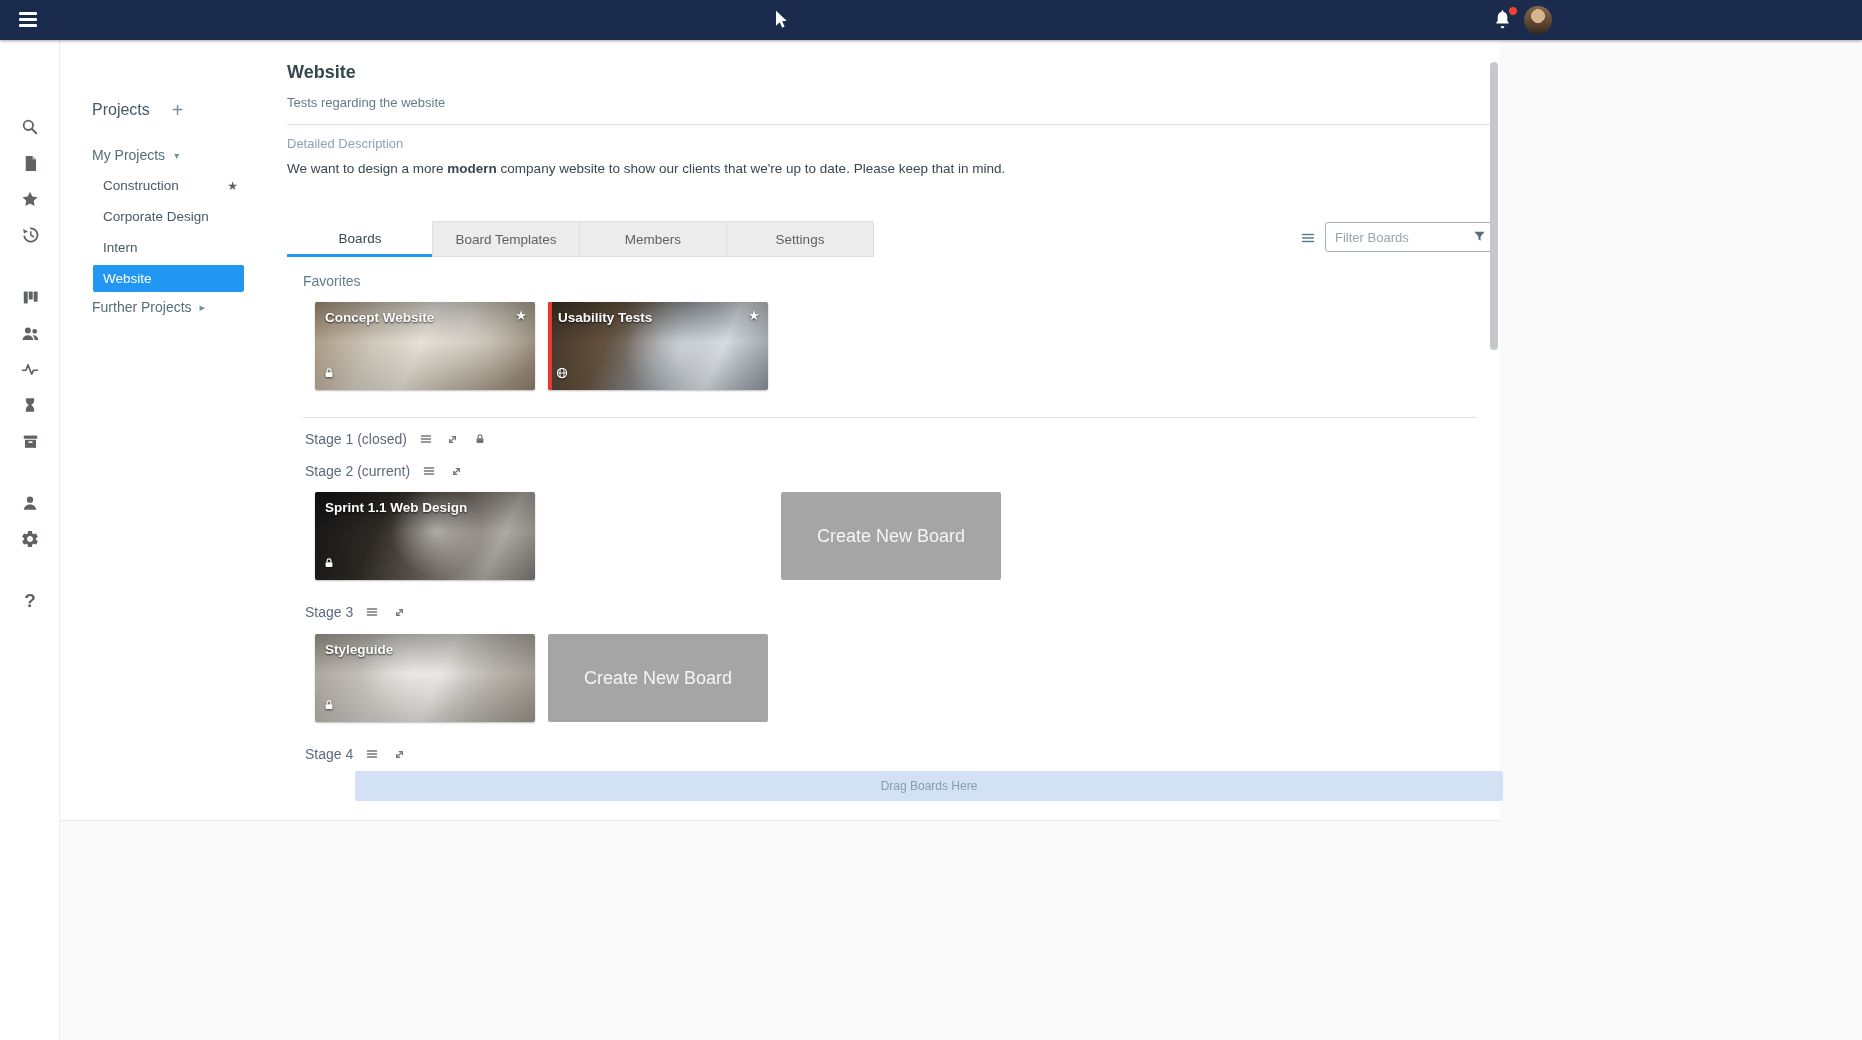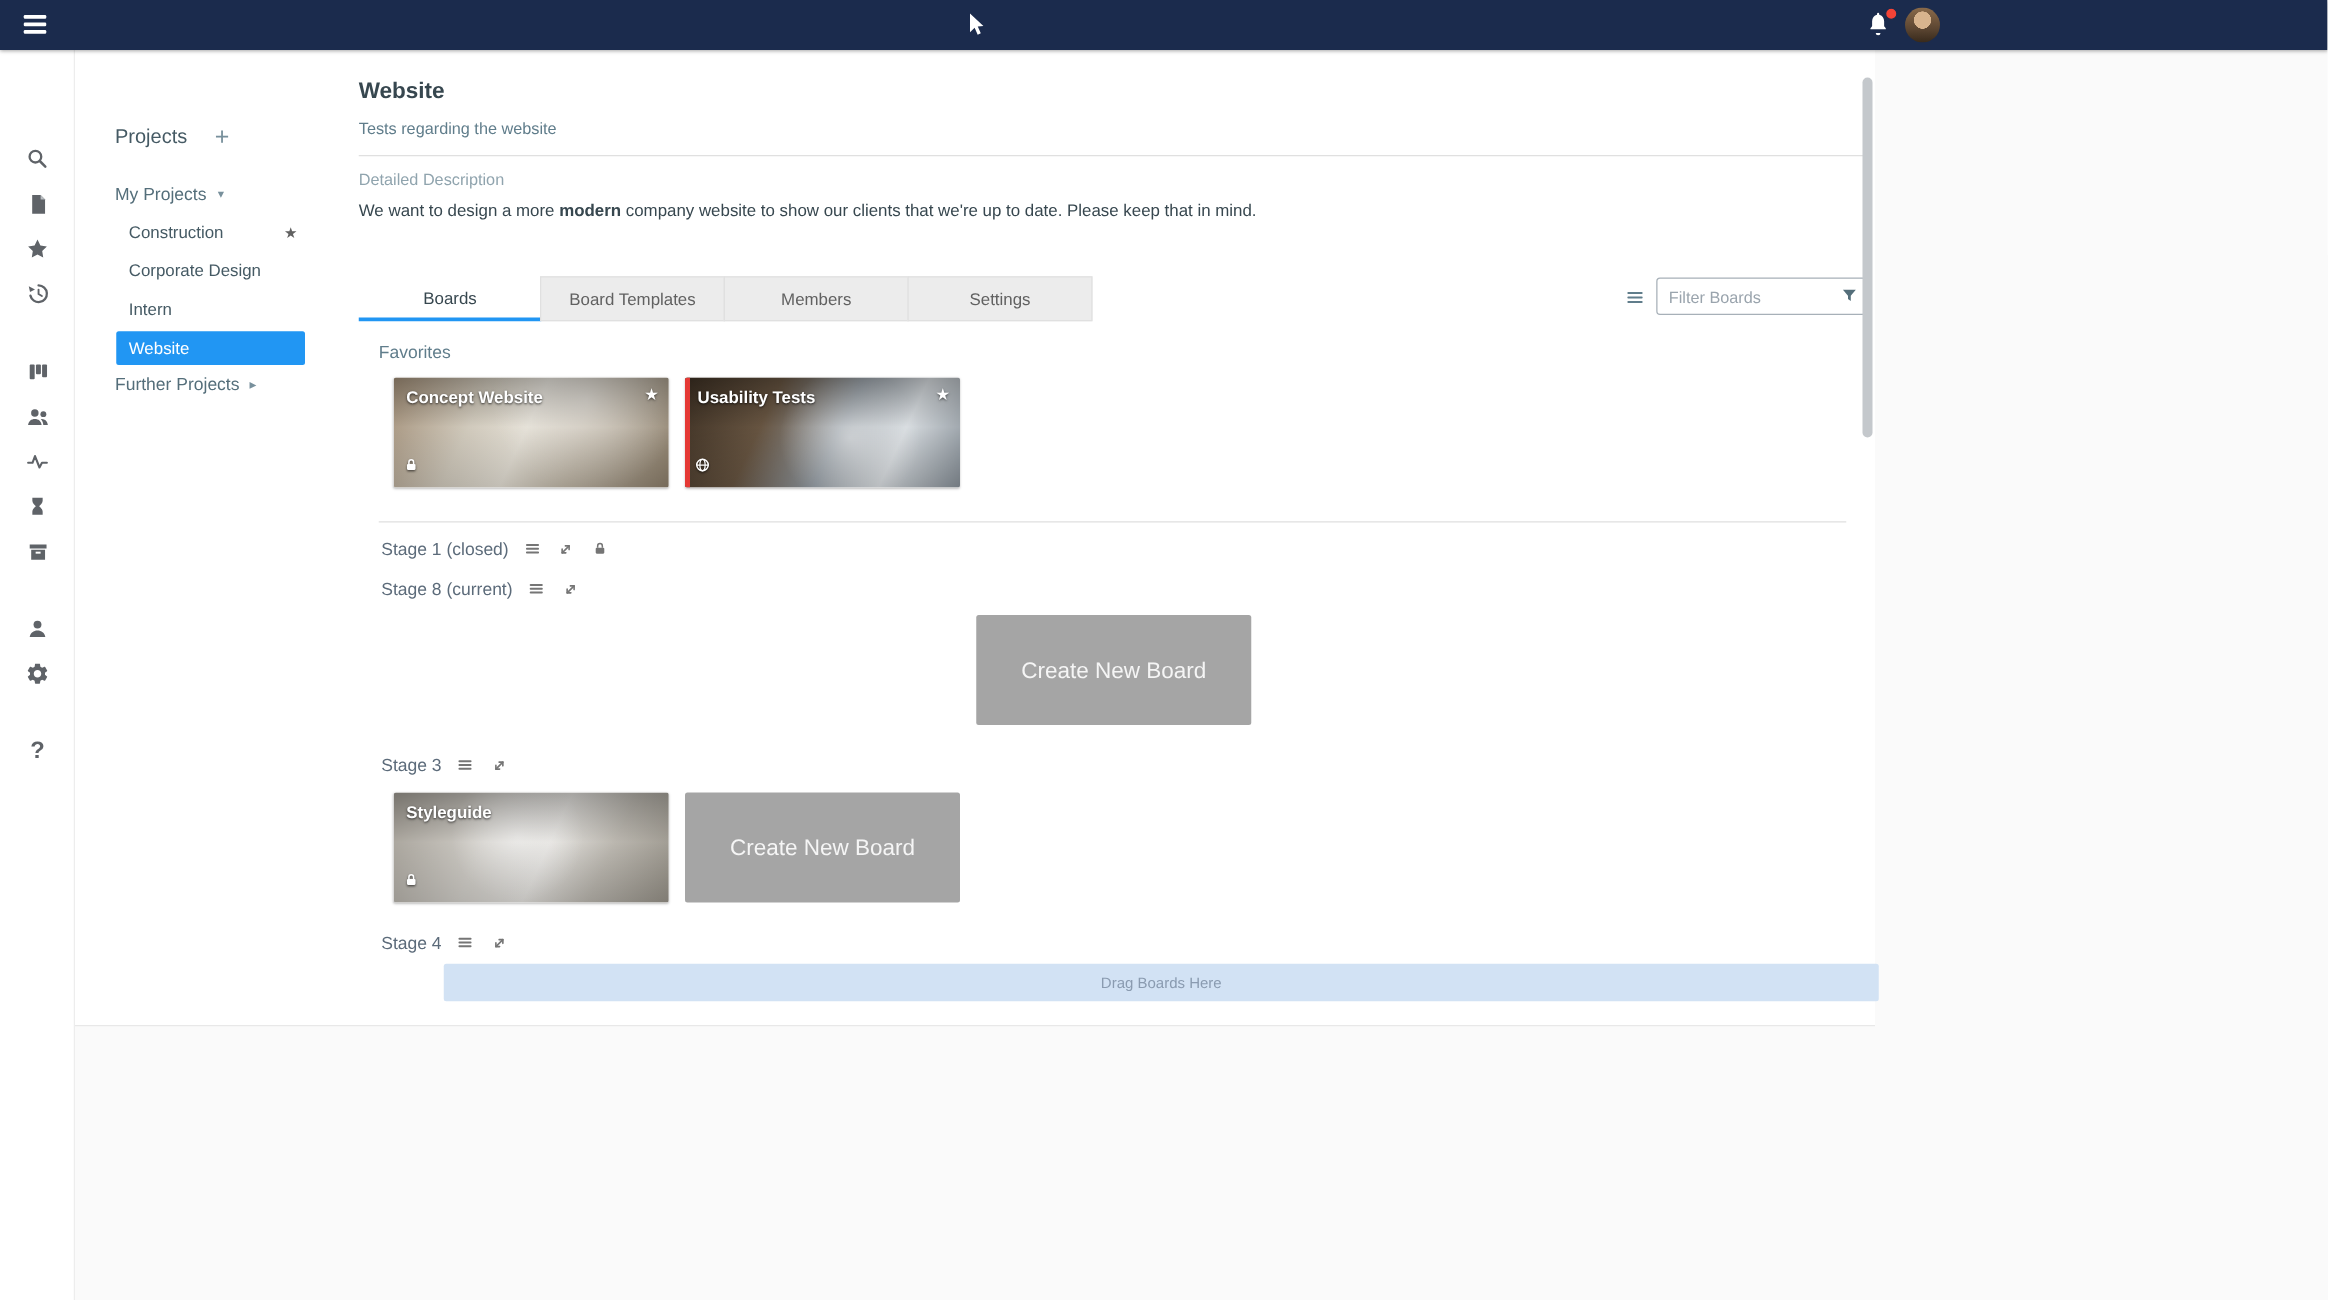--- a/index.html
+++ b/index.html
@@ -300,41 +300,51 @@
       </span>
       <span class="mini-icon">
         <svg viewBox="0 0 14 14" width="12" height="12">
             <rect x="3" y="6" width="8" height="5.6" rx="1" fill="#757575"></rect>
             <path d="M4.8 6V4.4a2.2 2.2 0 0 1 4.4 0V6" fill="none" stroke="#757575" stroke-width="1.4"></path>
           </svg>
       </span>
     </div>
 
     <div class="stage-row" style="left:18px; top:423px;">
-      <span class="stage-label">Stage 8 (current)</span>
+      <span class="stage-label">Stage 2 (current)</span>
       <span class="mini-icon">
         <svg viewBox="0 0 14 14" width="14" height="14">
             <g stroke="#757575" stroke-width="1.5" stroke-linecap="round">
               <line x1="2.5" y1="4" x2="11.5" y2="4"></line>
               <line x1="2.5" y1="7" x2="11.5" y2="7"></line>
               <line x1="2.5" y1="10" x2="11.5" y2="10"></line>
             </g>
           </svg>
       </span>
       <span class="mini-icon">
         <svg viewBox="0 0 14 14" width="13" height="13">
             <g stroke="#757575" stroke-width="1.4" fill="none" stroke-linecap="round" stroke-linejoin="round">
               <line x1="4" y1="10" x2="10" y2="4"></line>
               <polyline points="6.8,4 10,4 10,7.2"></polyline>
               <polyline points="4,6.8 4,10 7.2,10"></polyline>
             </g>
           </svg>
       </span>
     </div>
 
+    <div class="board-card ph-laptop" style="left:28px; top:452px;">
+      <div class="shade"></div>
+      <span class="card-title">Sprint 1.1 Web Design</span>
+      <span class="card-vis">
+        <svg viewBox="0 0 14 14" width="12" height="12">
+            <rect x="3" y="6" width="8" height="5.6" rx="1" fill="#ffffff"></rect>
+            <path d="M4.8 6V4.4a2.2 2.2 0 0 1 4.4 0V6" fill="none" stroke="#ffffff" stroke-width="1.4"></path>
+          </svg>
+      </span>
+    </div>
     <div class="create-card" style="left:494px; top:452px;">Create New Board</div>
 
     <div class="stage-row" style="left:18px; top:564px;">
       <span class="stage-label">Stage 3</span>
       <span class="mini-icon">
         <svg viewBox="0 0 14 14" width="14" height="14">
             <g stroke="#757575" stroke-width="1.5" stroke-linecap="round">
               <line x1="2.5" y1="4" x2="11.5" y2="4"></line>
               <line x1="2.5" y1="7" x2="11.5" y2="7"></line>
               <line x1="2.5" y1="10" x2="11.5" y2="10"></line>

